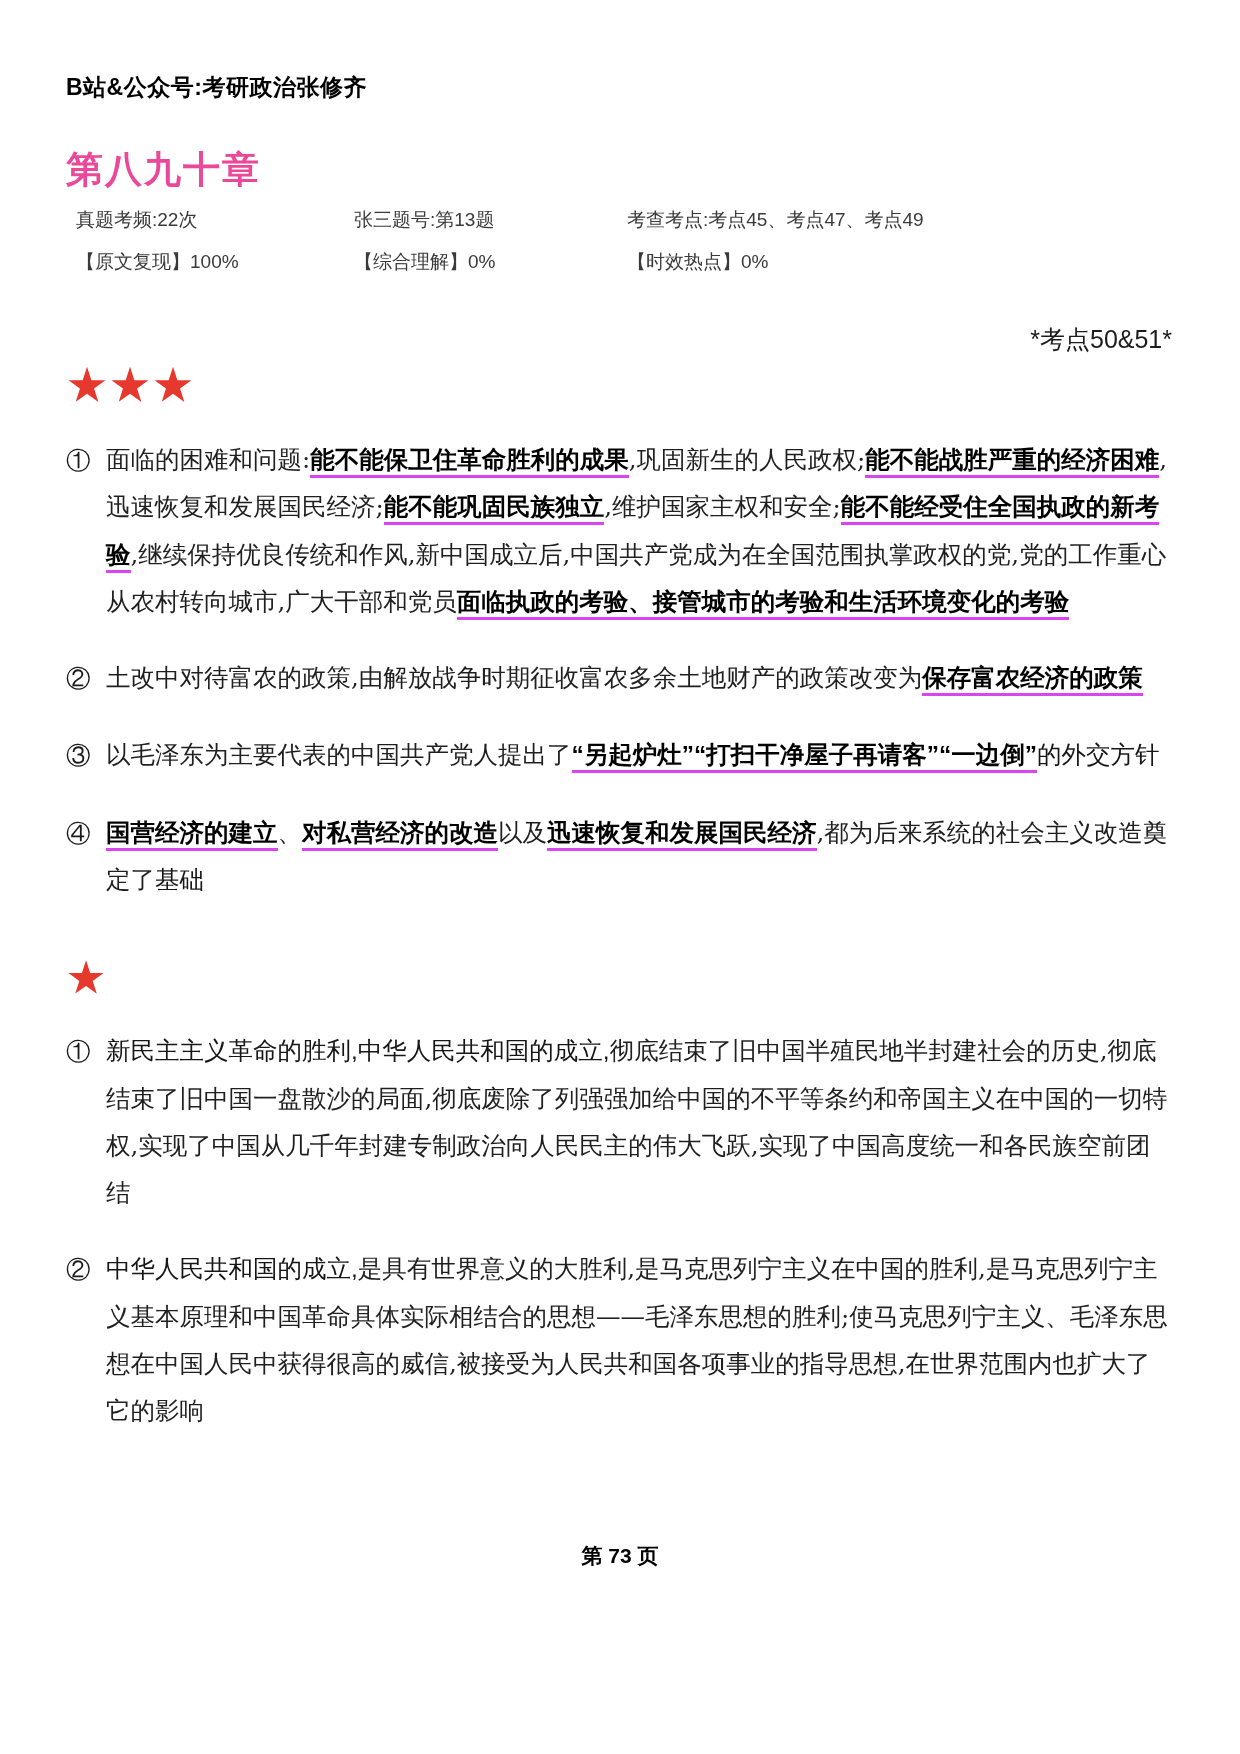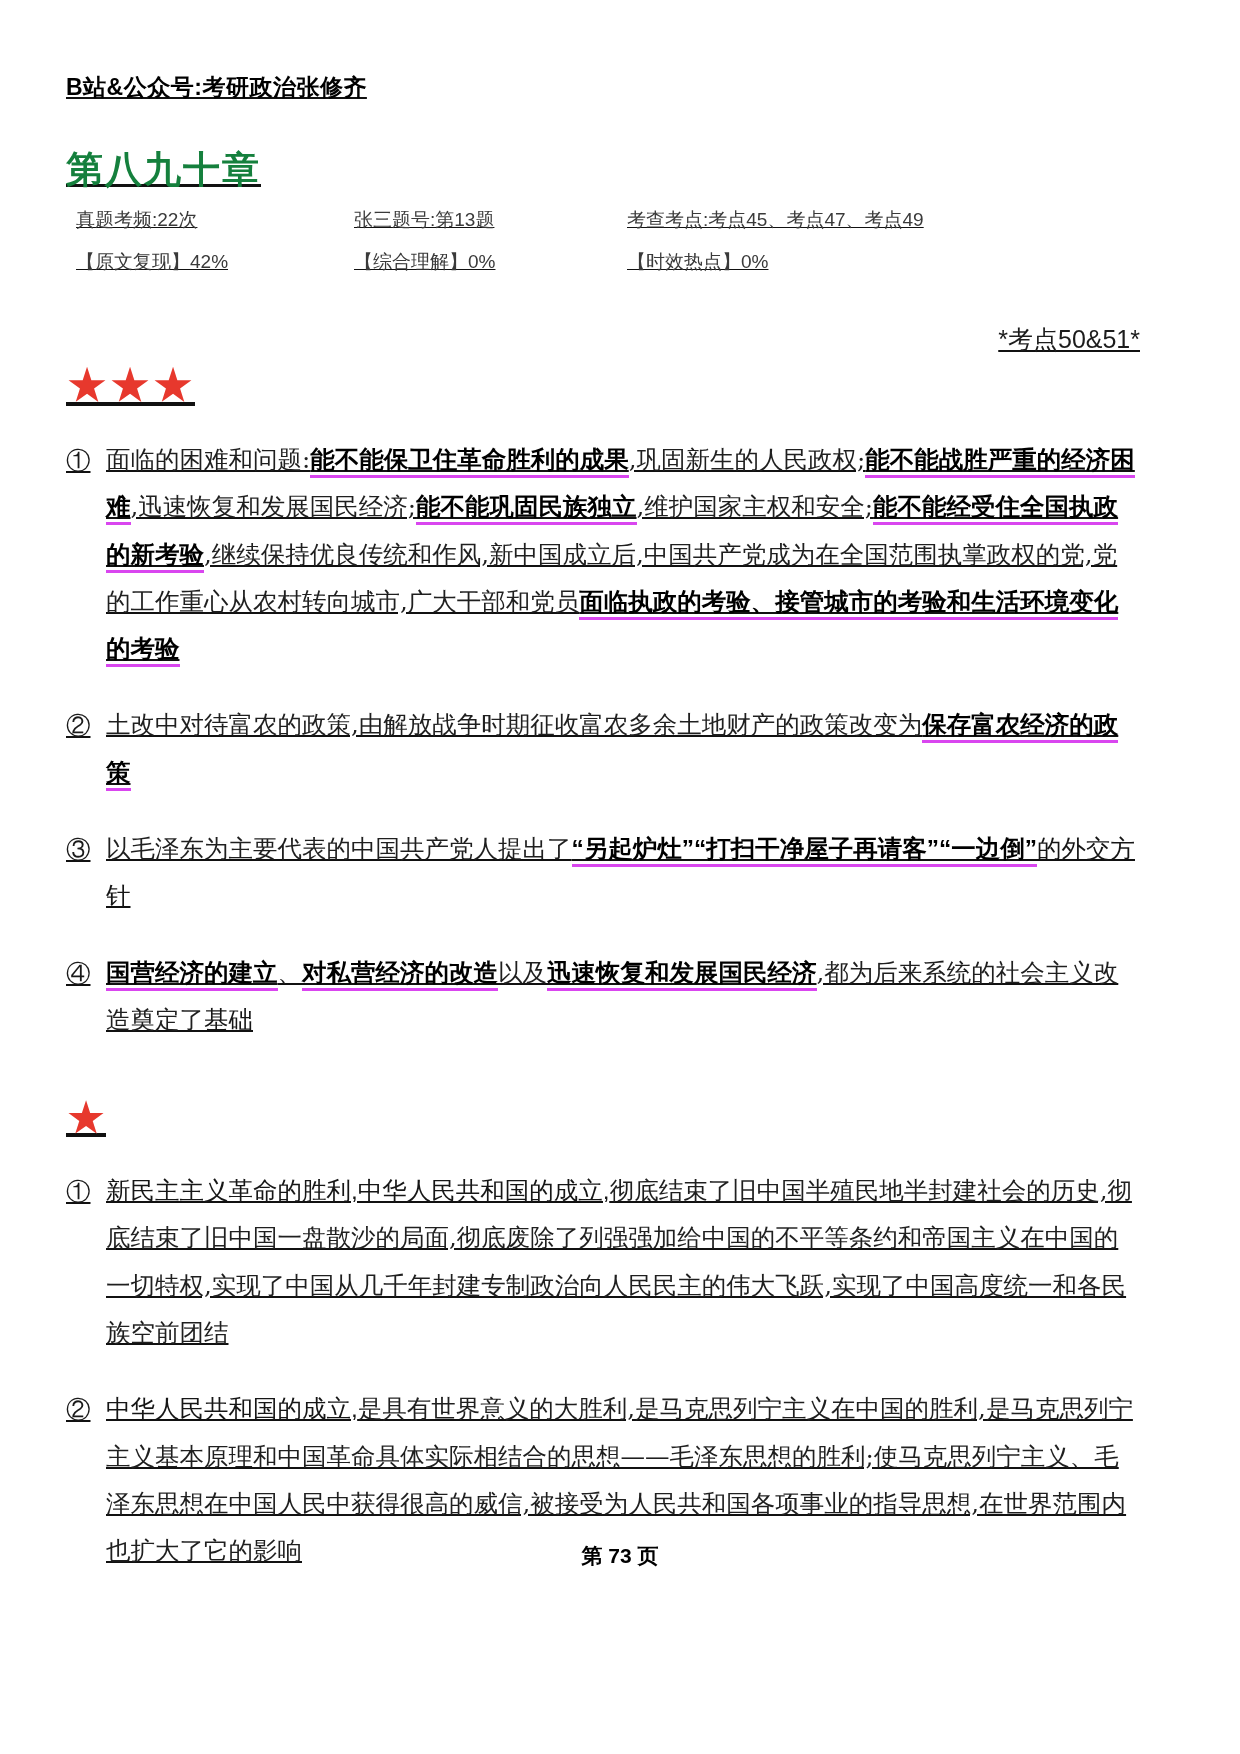--- a/index.html
+++ b/index.html
@@ -6,36 +6,35 @@
   html,body { background:#ffffff; }
   body {
     width:1240px; height:1754px;
     font-family:"Liberation Sans", sans-serif;
     color:#111;
     position:relative;
   }
   .page {
     position:relative;
     width:1240px; height:1612px;
-    padding:72px 100px 0 66px;
+    padding:72px 68px 0 66px;
     overflow:hidden;
-    text-decoration:underline;
   }
 
   
   .brand {
     font-size:23px; font-weight:700; color:#000;
     letter-spacing:0.5px;
   }
 
   
   .chapter-title {
     margin-top:42px;
     font-size:37px; font-weight:700;
-    color:#15803d;
+    color:#ec4899;
     letter-spacing:2px;
   }
 
   
   .stats {
     margin-top:12px;
     display:grid;
     grid-template-columns:278px 273px auto;
     row-gap:16px;
     font-size:19px;
@@ -117,21 +116,21 @@
 <div class="page">
 
   <div class="brand">B站&amp;公众号:考研政治张修齐</div>
 
   <h1 class="chapter-title">第八九十章</h1>
 
   <div class="stats">
     <div class="stat">真题考频:22次</div>
     <div class="stat">张三题号:第13题</div>
     <div class="stat">考查考点:考点45、考点47、考点49</div>
-    <div class="stat">【原文复现】42%</div>
+    <div class="stat">【原文复现】100%</div>
     <div class="stat">【综合理解】0%</div>
     <div class="stat">【时效热点】0%</div>
   </div>
 
   <div class="kaodian">*考点50&amp;51*</div>
   <div class="stars3">★★★</div>
 
   <ol class="items">
     <li>
       <span class="num">①</span>

